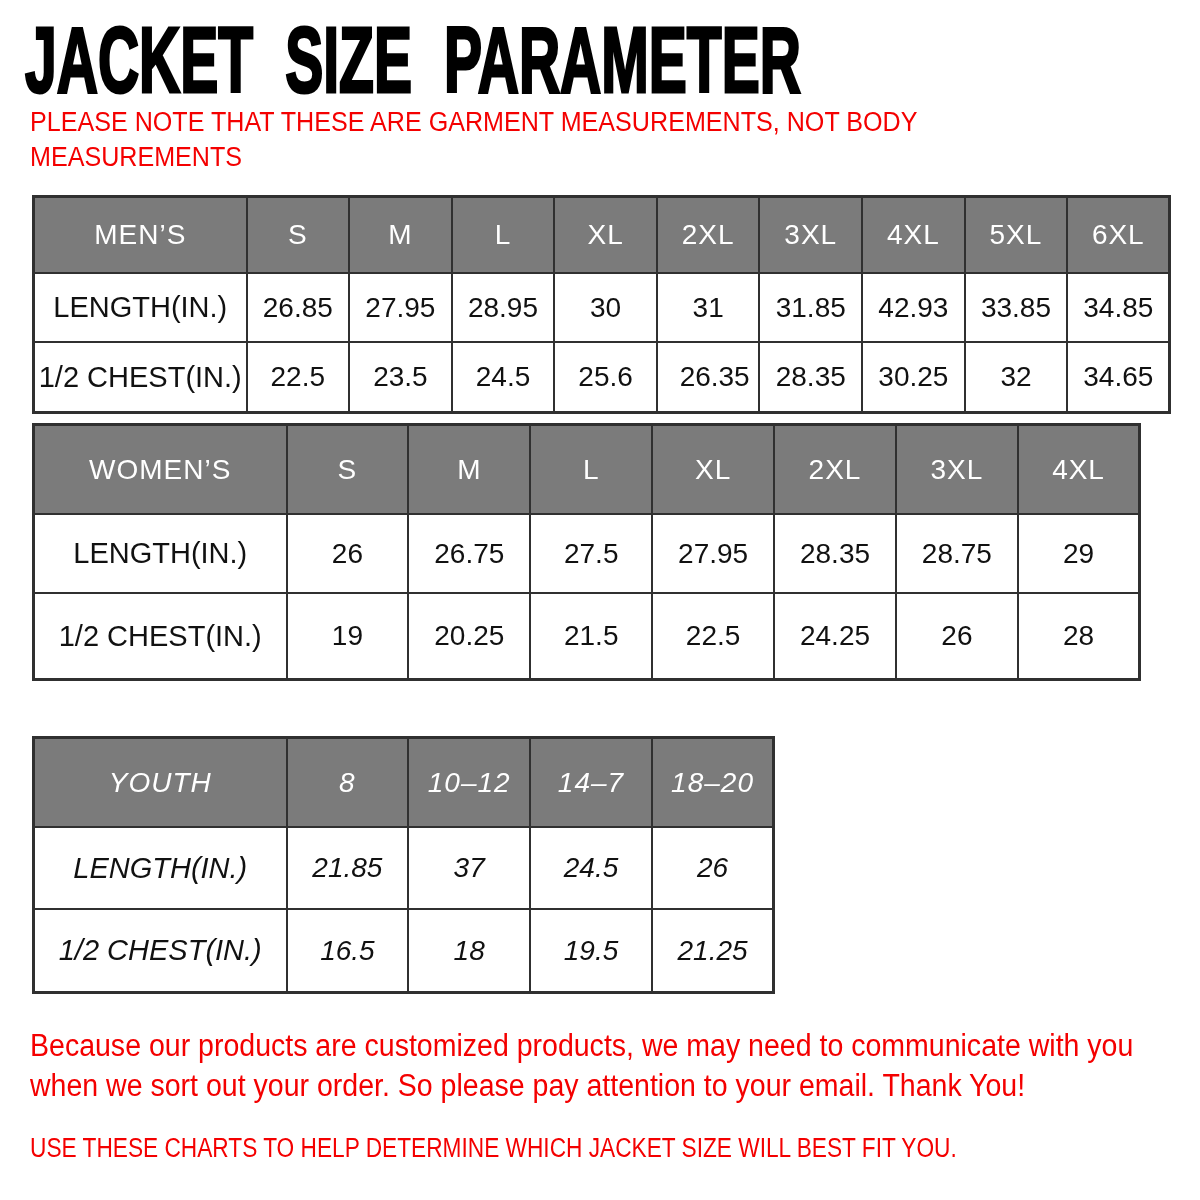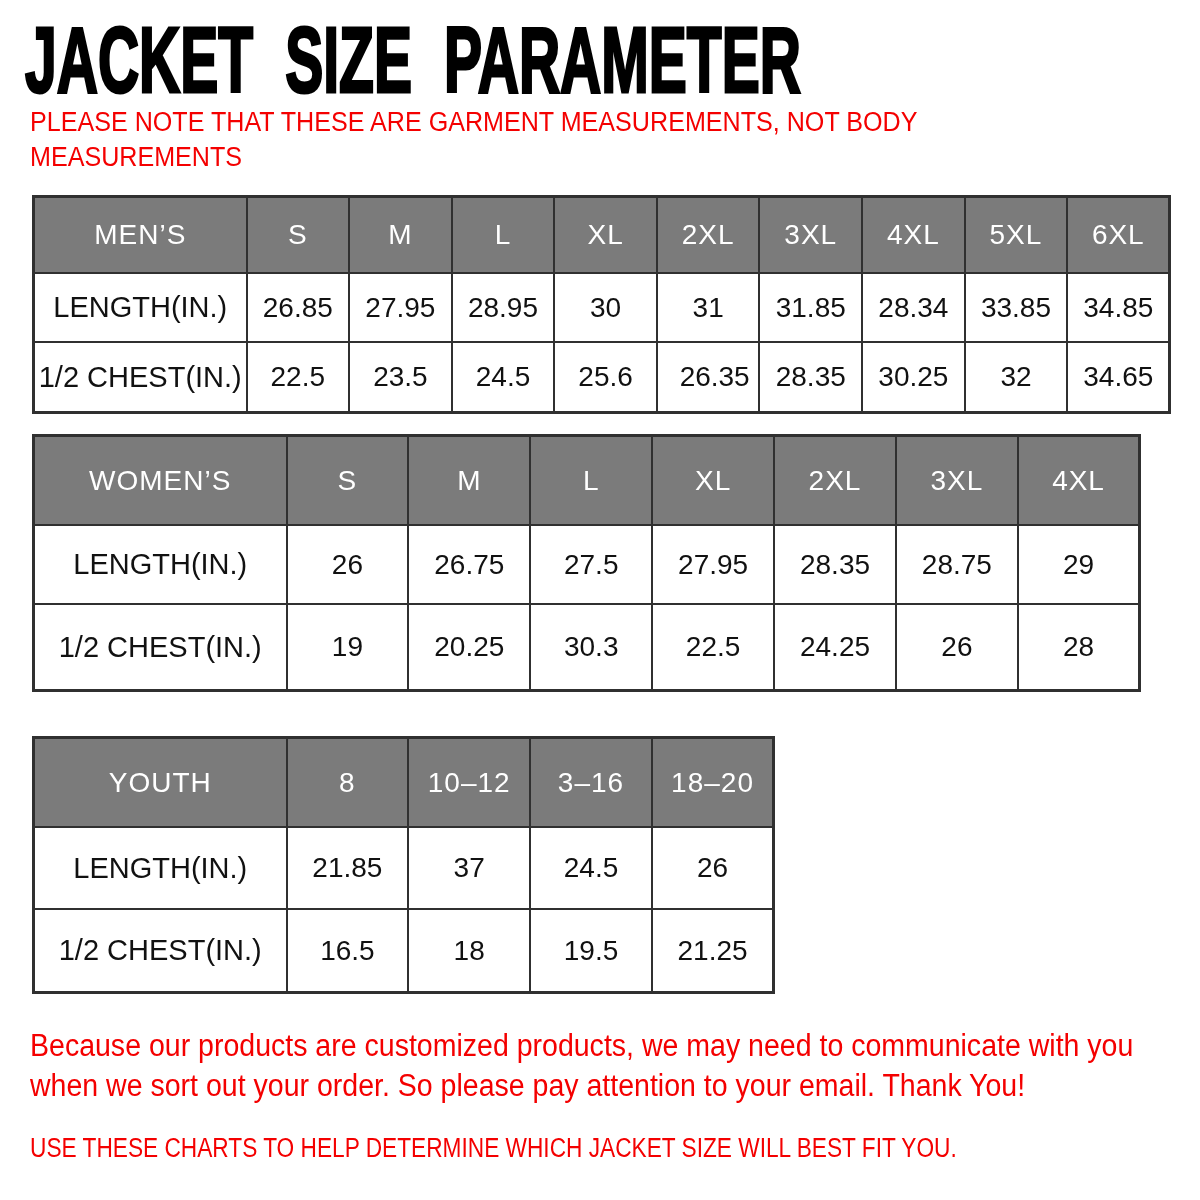--- a/index.html
+++ b/index.html
@@ -52,21 +52,21 @@
     white-space:nowrap;overflow:visible;
     padding:0;
   }
   table.size thead th{
     background:var(--header-bg);color:var(--header-text);
     font-weight:normal;font-size:28px;letter-spacing:1px;
   }
   table.size td.row-label{font-size:29px;letter-spacing:0px;color:var(--text);}
   table.size td.value{font-size:28px;color:var(--text);}
   #table-mens{top:195px;}
-  #table-womens{top:434px;}
+  #table-womens{top:423px;}
   #table-youth{top:736px;}
 </style>
 </head>
 <body>
 
 <div class="page">
 
   <h1 class="title">JACKET SIZE PARAMETER</h1>
 
   <p class="note-top">PLEASE NOTE THAT THESE ARE GARMENT MEASUREMENTS, NOT BODY MEASUREMENTS</p>
@@ -100,21 +100,21 @@
       </thead>
       <tbody>
         <tr>
           <td class="row-label" style="height: 67px;">LENGTH(IN.)</td>
           <td class="value" style="height: 67px;">26.85</td>
           <td class="value" style="height: 67px;">27.95</td>
           <td class="value" style="height: 67px;">28.95</td>
           <td class="value" style="height: 67px;">30</td>
           <td class="value" style="height: 67px;">31</td>
           <td class="value" style="height: 67px;">31.85</td>
-          <td class="value" style="height: 67px;">28.34</td>
+          <td class="value" style="height: 67px;">42.93</td>
           <td class="value" style="height: 67px;">33.85</td>
           <td class="value" style="height: 67px;">34.85</td>
         </tr>
         <tr>
           <td class="row-label" style="height: 68px;">1/2 CHEST(IN.)</td>
           <td class="value" style="height: 68px;">22.5</td>
           <td class="value" style="height: 68px;">23.5</td>
           <td class="value" style="height: 68px;">24.5</td>
           <td class="value" style="height: 68px; margin-top: 44px;">25.6</td>
           <td class="value" style="height: 68px; padding-left: 13px;">26.35</td>
@@ -157,43 +157,43 @@
           <td class="value" style="height: 77px;">27.5</td>
           <td class="value" style="height: 77px;">27.95</td>
           <td class="value" style="height: 77px;">28.35</td>
           <td class="value" style="height: 77px;">28.75</td>
           <td class="value" style="height: 77px;">29</td>
         </tr>
         <tr>
           <td class="row-label" style="height: 84px;">1/2 CHEST(IN.)</td>
           <td class="value" style="height: 84px;">19</td>
           <td class="value" style="height: 84px; margin-left: 7px;">20.25</td>
-          <td class="value" style="height: 84px;">30.3</td>
+          <td class="value" style="height: 84px;">21.5</td>
           <td class="value" style="height: 84px;">22.5</td>
           <td class="value" style="height: 84px;">24.25</td>
           <td class="value" style="height: 84px;">26</td>
           <td class="value" style="height: 84px;">28</td>
         </tr>
       </tbody>
     </table>
 
-  <table class="size" id="table-youth" style="width: 740px;">
+  <table class="size" id="table-youth" style="width: 740px; font-style: italic;">
       <colgroup>
         <col style="width: 253px;">
         <col style="width: 121.8px;">
         <col style="width: 121.8px;">
         <col style="width: 121.8px;">
         <col style="width: 121.8px;">
       </colgroup>
       <thead>
         <tr>
           <th style="height: 87px;">YOUTH</th>
           <th style="height: 87px;">8</th>
           <th style="height: 87px;">10–12</th>
-          <th style="height: 87px;">3–16</th>
+          <th style="height: 87px;">14–7</th>
           <th style="height: 87px;">18–20</th>
         </tr>
       </thead>
       <tbody>
         <tr>
           <td class="row-label" style="height: 80px;">LENGTH(IN.)</td>
           <td class="value" style="height: 80px;">21.85</td>
           <td class="value" style="height: 80px;">37</td>
           <td class="value" style="height: 80px;">24.5</td>
           <td class="value" style="height: 80px;">26</td>

